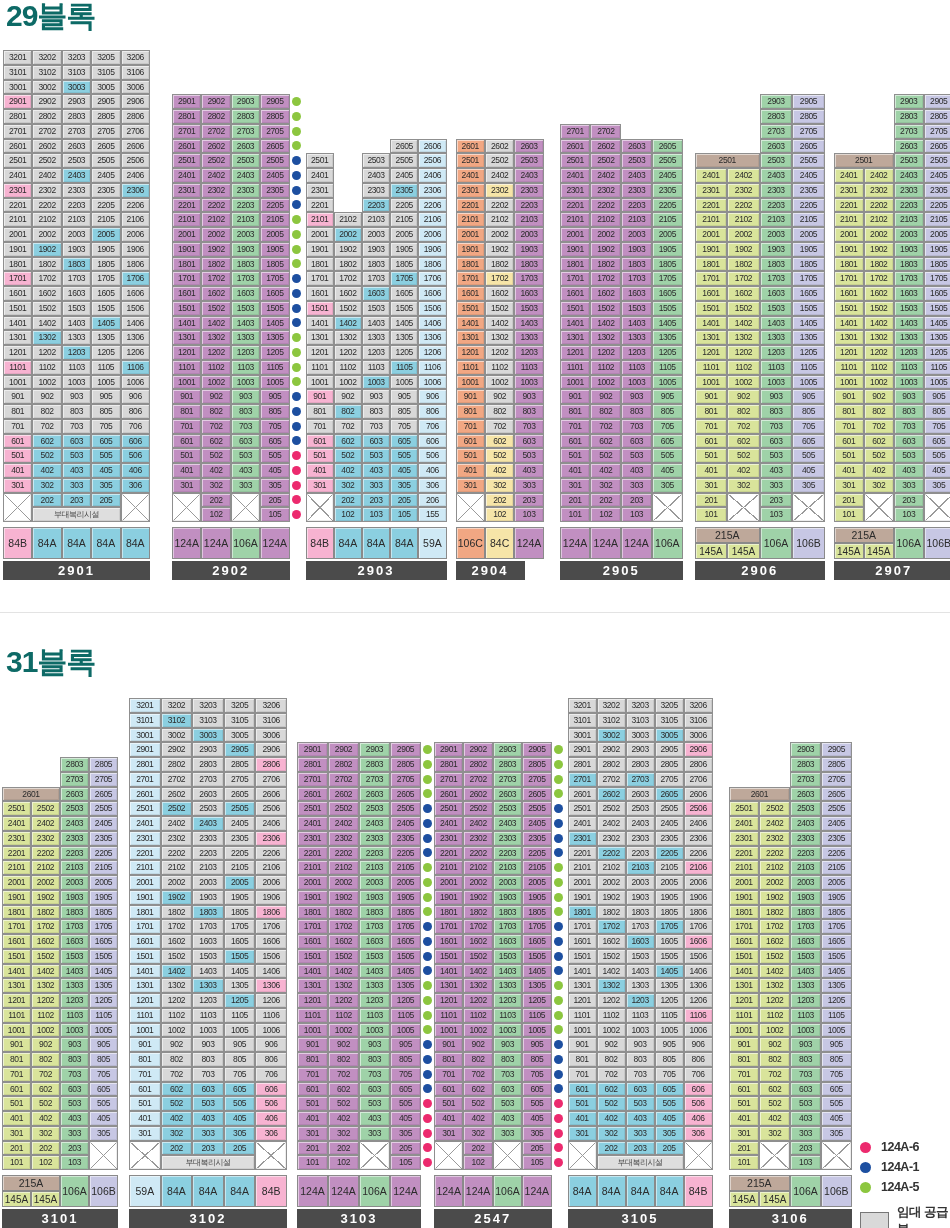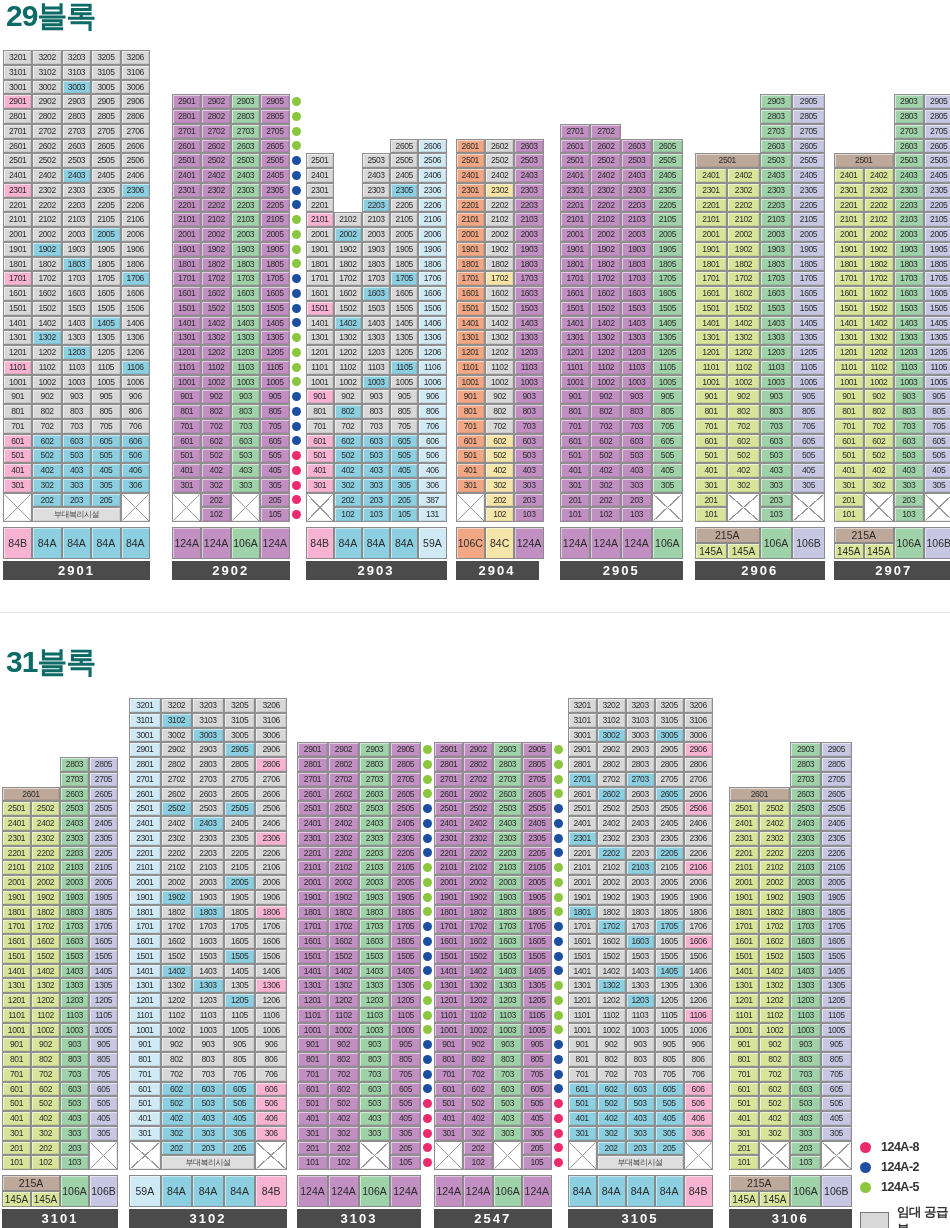--- a/index.html
+++ b/index.html
@@ -541,22 +541,22 @@
           <div class="cell" style="background: rgb(207, 233, 245); grid-area: 15 / 5;">1206</div>
           <div class="cell" style="background: rgb(207, 233, 245); grid-area: 16 / 5;">1106</div>
           <div class="cell" style="background: rgb(207, 233, 245); grid-area: 17 / 5;">1006</div>
           <div class="cell" style="background: rgb(207, 233, 245); grid-area: 18 / 5;">906</div>
           <div class="cell" style="background: rgb(207, 233, 245); grid-area: 19 / 5;">806</div>
           <div class="cell" style="background: rgb(207, 233, 245); grid-area: 20 / 5;">706</div>
           <div class="cell" style="background: rgb(207, 233, 245); grid-area: 21 / 5;">606</div>
           <div class="cell" style="background: rgb(207, 233, 245); grid-area: 22 / 5;">506</div>
           <div class="cell" style="background: rgb(207, 233, 245); grid-area: 23 / 5;">406</div>
           <div class="cell" style="background: rgb(207, 233, 245); grid-area: 24 / 5;">306</div>
-          <div class="cell" style="background: rgb(207, 233, 245); grid-area: 25 / 5;">387</div>
-          <div class="cell" style="background: rgb(207, 233, 245); grid-area: 26 / 5;">131</div>
+          <div class="cell" style="background: rgb(207, 233, 245); grid-area: 25 / 5;">206</div>
+          <div class="cell" style="background: rgb(207, 233, 245); grid-area: 26 / 5;">155</div>
         </div>
         <div class="footer">
           <div class="fcell ffull" style="width: 28.2px; background: rgb(247, 179, 209);">84B</div>
           <div class="fcell ffull" style="width: 28.2px; background: rgb(139, 207, 224);">84A</div>
           <div class="fcell ffull" style="width: 28.2px; background: rgb(139, 207, 224);">84A</div>
           <div class="fcell ffull" style="width: 28.2px; background: rgb(139, 207, 224);">84A</div>
           <div class="fcell ffull" style="width: 28.2px; background: rgb(207, 233, 245);">59A</div>
         </div>
         <div class="namebar" style="width: 141px;">2903</div>
       </div>
@@ -638,21 +638,21 @@
           <div class="cell" style="background: rgb(193, 143, 193); grid-area: 23 / 3;">403</div>
           <div class="cell" style="background: rgb(193, 143, 193); grid-area: 24 / 3;">303</div>
           <div class="cell" style="background: rgb(193, 143, 193); grid-area: 25 / 3;">203</div>
           <div class="cell" style="background: rgb(193, 143, 193); grid-area: 26 / 3;">103</div>
         </div>
         <div class="footer">
           <div class="fcell ffull" style="width: 29.4px; background: rgb(241, 167, 131);">106C</div>
           <div class="fcell ffull" style="width: 29.4px; background: rgb(246, 229, 168);">84C</div>
           <div class="fcell ffull" style="width: 29.4px; background: rgb(193, 143, 193);">124A</div>
         </div>
-        <div class="namebar" style="width: 83px;">2904</div>
+        <div class="namebar" style="width: 69px;">2904</div>
       </div>
       <div class="building" style="margin-left: 16px;">
         <div class="bgrid" style="grid-template-columns: repeat(4, 30.75px); grid-auto-rows: 14.75px;">
           <div class="cell" style="background: rgb(193, 143, 193); grid-area: 1 / 1;">2701</div>
           <div class="cell" style="background: rgb(193, 143, 193); grid-area: 2 / 1;">2601</div>
           <div class="cell" style="background: rgb(193, 143, 193); grid-area: 3 / 1;">2501</div>
           <div class="cell" style="background: rgb(193, 143, 193); grid-area: 4 / 1;">2401</div>
           <div class="cell" style="background: rgb(193, 143, 193); grid-area: 5 / 1;">2301</div>
           <div class="cell" style="background: rgb(193, 143, 193); grid-area: 6 / 1;">2201</div>
           <div class="cell" style="background: rgb(193, 143, 193); grid-area: 7 / 1;">2101</div>
@@ -2012,25 +2012,25 @@
           </div>
           <div class="fcell ffull" style="width: 30.8px; background: rgb(159, 210, 168);">106A</div>
           <div class="fcell ffull" style="width: 30.8px; background: rgb(199, 199, 228);">106B</div>
         </div>
         <div class="namebar" style="width: 123.2px;">3106</div>
       </div>
     </div>
   <aside class="legend" id="legend">
       <div class="lrow">
         <span class="ldot" style="background: rgb(236, 42, 110);"></span>
-        <span class="llabel">124A-8</span>
+        <span class="llabel">124A-6</span>
       </div>
       <div class="lrow">
         <span class="ldot" style="background: rgb(29, 79, 160);"></span>
-        <span class="llabel">124A-2</span>
+        <span class="llabel">124A-1</span>
       </div>
       <div class="lrow">
         <span class="ldot" style="background: rgb(140, 198, 63);"></span>
         <span class="llabel">124A-5</span>
       </div>
       <div class="lrental">
         <span class="lbox"></span>
         <span class="llabel">임대 공급분</span>
       </div>
     </aside>

